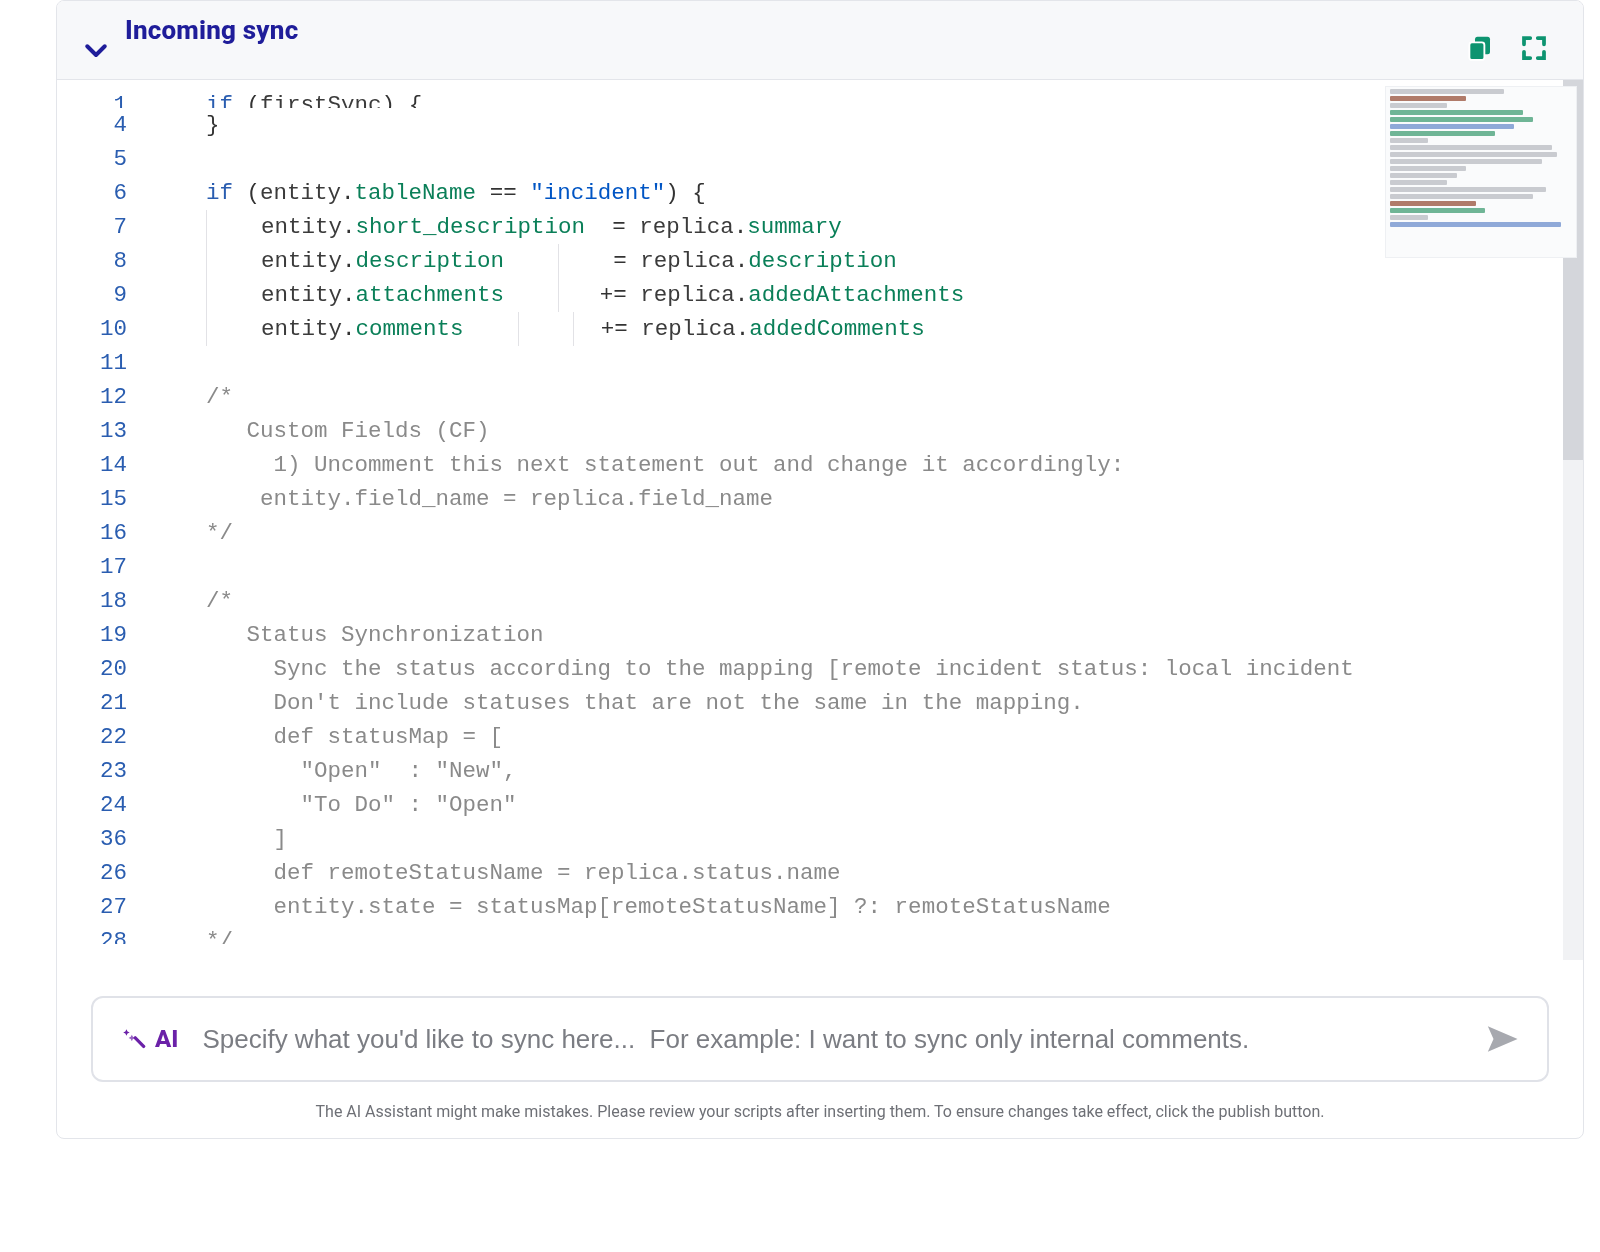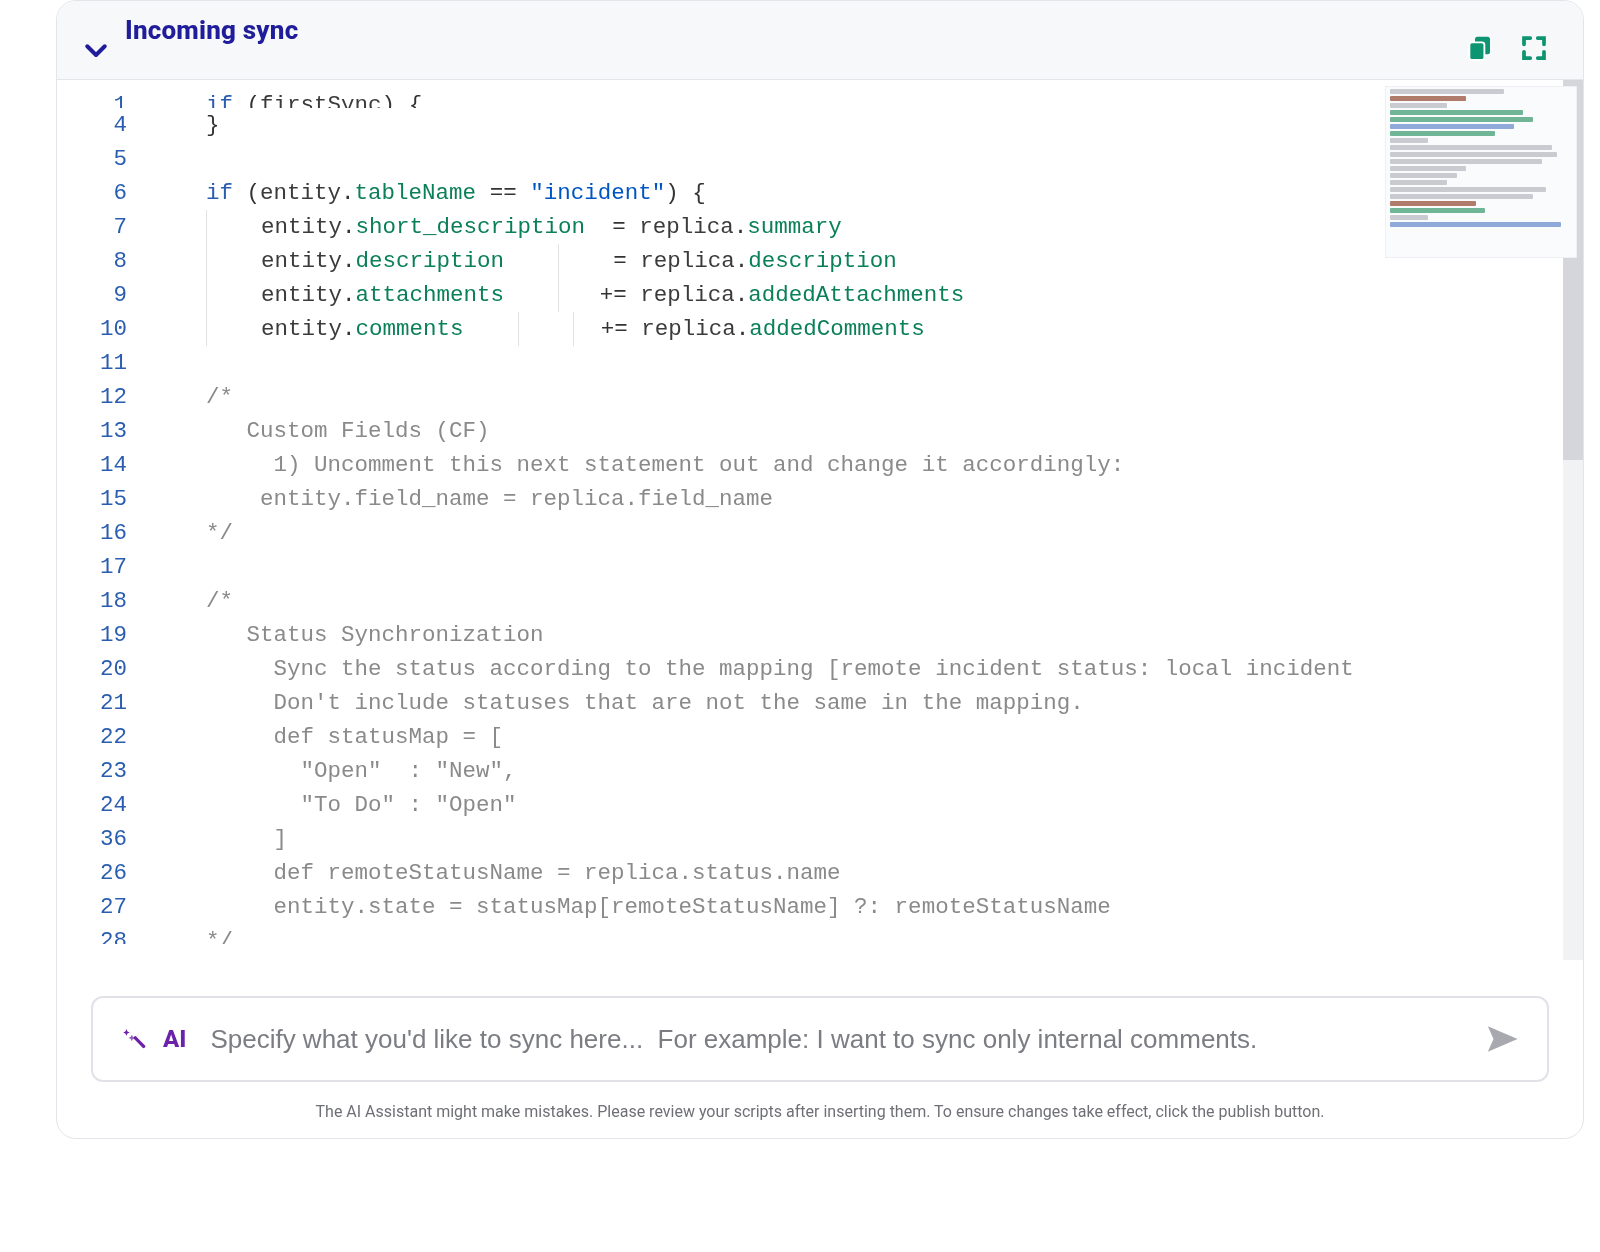--- a/index.html
+++ b/index.html
@@ -23,21 +23,21 @@
     font-family: -apple-system, BlinkMacSystemFont, "Segoe UI", Roboto, Helvetica, Arial, sans-serif;
     color:#1f2123;
   }
   .frame {
     box-sizing:border-box;
     width:1600px;
     padding:0 16px 20px 56px;
   }
   .panel {
     border:1px solid var(--border);
-    border-radius:20px;
+    border-radius:8px;
     background:#fff;
     box-shadow: 0 0 0 1px rgba(0,0,0,0.0);
     overflow:hidden;
   }
   .panel-header {
     background:var(--panel-bg);
     border-bottom:1px solid var(--border);
     padding:14px 24px 10px 24px;
     display:flex;
     align-items:flex-start;
@@ -162,21 +162,21 @@
     border:2px solid #e0e2e8;
     border-radius:12px;
     padding:24px 28px;
     display:flex;
     align-items:center;
     gap:22px;
   }
   .ai-badge {
     display:flex;
     align-items:center;
-    gap:16px;
+    gap:8px;
     color:var(--ai-purple);
     font-weight:800;
     font-size:24px;
   }
   .ai-badge svg { width:26px; height:26px; }
   .ai-input {
     flex:1 1 auto;
     border:none;
     outline:none;
     font-size:26px;

